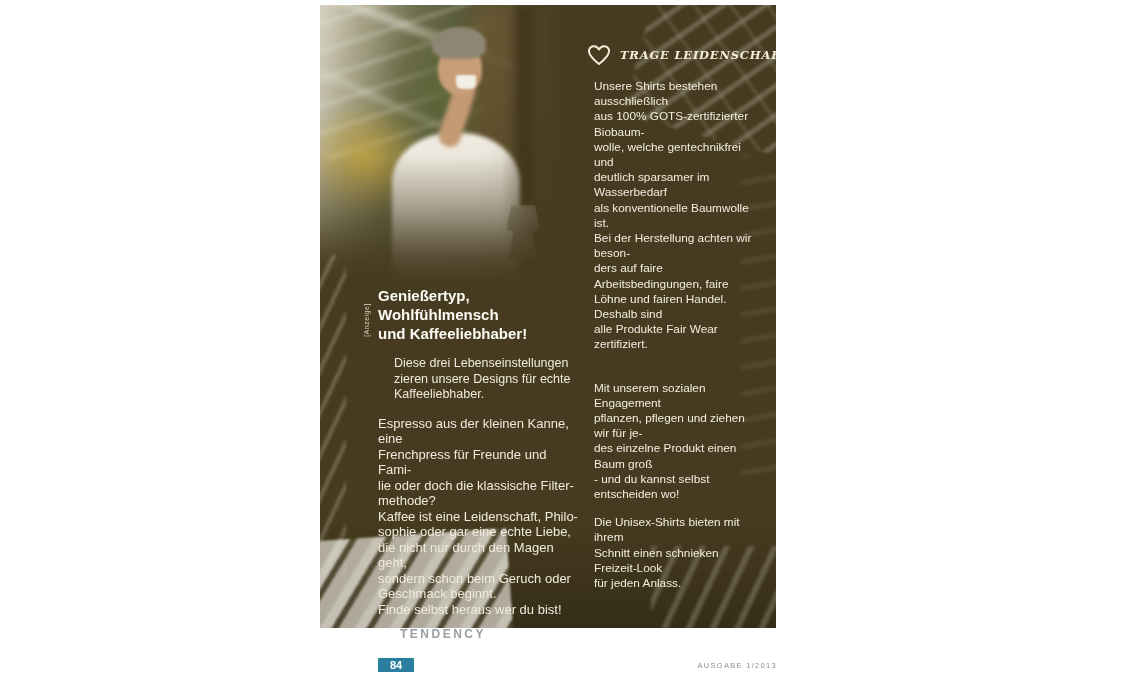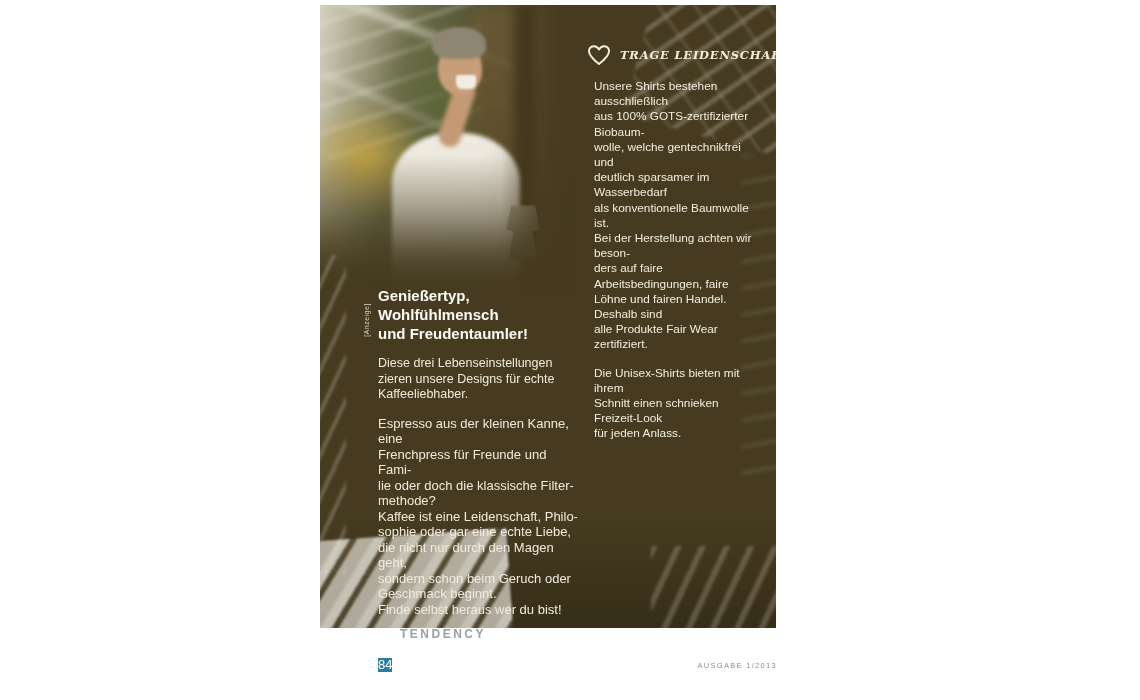--- a/index.html
+++ b/index.html
@@ -60,35 +60,35 @@
     background:repeating-linear-gradient(115deg,rgba(235,230,216,.5) 0 6px,transparent 6px 22px);
     filter:blur(1.5px);opacity:.45;}
   .g-shade{left:0;bottom:0;width:100%;height:110px;
     background:linear-gradient(to bottom,rgba(25,20,8,0),rgba(25,20,8,.35));}
   
   .anzeige{position:absolute;left:18px;top:310px;width:60px;height:10px;
     transform:rotate(-90deg);font-size:7px;letter-spacing:.5px;color:#d8d2c0;text-align:center;}
   
   .left-col{position:absolute;left:58px;top:281px;width:200px;color:#f0ebdd;}
   .headline{margin:0;font-size:15px;font-weight:bold;line-height:19px;color:#fdfbf5;white-space:pre-line;}
-  .l-intro{margin:13px 0 0 0;font-size:12.5px;line-height:15.5px;white-space:pre-line;}
+  .l-intro{margin:13px 0 0 16px;font-size:12.5px;line-height:15.5px;white-space:pre-line;}
   .l-body{margin:13px 0 0 0;font-size:13px;line-height:15.5px;white-space:pre-line;}
   
   .right-col{position:absolute;left:266px;top:38px;width:184px;color:#f3eee1;}
   .rc-heading{display:flex;align-items:center;gap:8px;}
   .rc-heading .txt{font-family:"DejaVu Serif",serif;font-style:italic;font-weight:bold;
     font-size:11.5px;letter-spacing:.8px;color:#f3edda;white-space:nowrap;}
   .right-col p{margin:8px;font-size:11.8px;line-height:15.2px;white-space:pre-line;}
   .rp1{margin-top:12px !important;}
   .rp2{margin-top:12px !important;}
   .rp3{margin-top:28px !important;}
   .rp4{margin-top:13px !important;}
   
-  .footer-badge{position:absolute;left:378px;top:658px;width:14px;height:14px;background:#2a7f9e;
-    color:#ffffff;font-size:13px;font-weight:normal;text-align:center;line-height:14px;}
+  .footer-badge{position:absolute;left:378px;top:658px;width:36px;height:14px;background:#2a7f9e;
+    color:#ffffff;font-size:11px;font-weight:bold;text-align:center;line-height:14px;}
   .footer-mag{position:absolute;left:400px;top:627px;font-size:12px;font-weight:bold;
     letter-spacing:2.5px;color:#9aa0a4;}
   .footer-issue{position:absolute;right:363px;top:661px;font-size:7.5px;
     letter-spacing:1.3px;color:#8f8f8f;}
   svg{display:block;}
 </style>
 </head>
 <body>
 
 <div class="page">
@@ -114,21 +114,21 @@
   <div class="grunge g-right"></div>
   <div class="grunge g-left"></div>
   <div class="grunge g-shade"></div>
   <div class="grunge g-bl"></div>
   <div class="grunge g-br"></div>
 
   <div class="anzeige">[Anzeige]</div>
 
   <div class="left-col">
     <h2 class="headline">Genießertyp, Wohlfühlmensch
-und Freudentaumler!</h2>
+und Kaffeeliebhaber!</h2>
     <p class="l-intro">Diese drei Lebenseinstellungen
 zieren unsere Designs für echte
 Kaffeeliebhaber.</p>
     <p class="l-body">Espresso aus der kleinen Kanne, eine
 Frenchpress für Freunde und Fami-
 lie oder doch die klassische Filter-
 methode?
 Kaffee ist eine Leidenschaft, Philo-
 sophie oder gar eine echte Liebe,
 die nicht nur durch den Magen geht,
@@ -148,20 +148,24 @@
     </div>
     <p class="rp1">Unsere Shirts bestehen ausschließlich
 aus 100% GOTS-zertifizierter Biobaum-
 wolle, welche gentechnikfrei und
 deutlich sparsamer im Wasserbedarf
 als konventionelle Baumwolle ist.
 Bei der Herstellung achten wir beson-
 ders auf faire Arbeitsbedingungen, faire
 Löhne und fairen Handel. Deshalb sind
 alle Produkte Fair Wear zertifiziert.</p>
+    <p class="rp3">Mit unserem sozialen Engagement
+pflanzen, pflegen und ziehen wir für je-
+des einzelne Produkt einen Baum groß
+- und du kannst selbst entscheiden wo!</p>
     <p class="rp4">Die Unisex-Shirts bieten mit ihrem
 Schnitt einen schnieken Freizeit-Look
 für jeden Anlass.</p>
 
   </div>
 </div>
 
 <div class="footer-badge">
   <span>84</span>
 </div>

